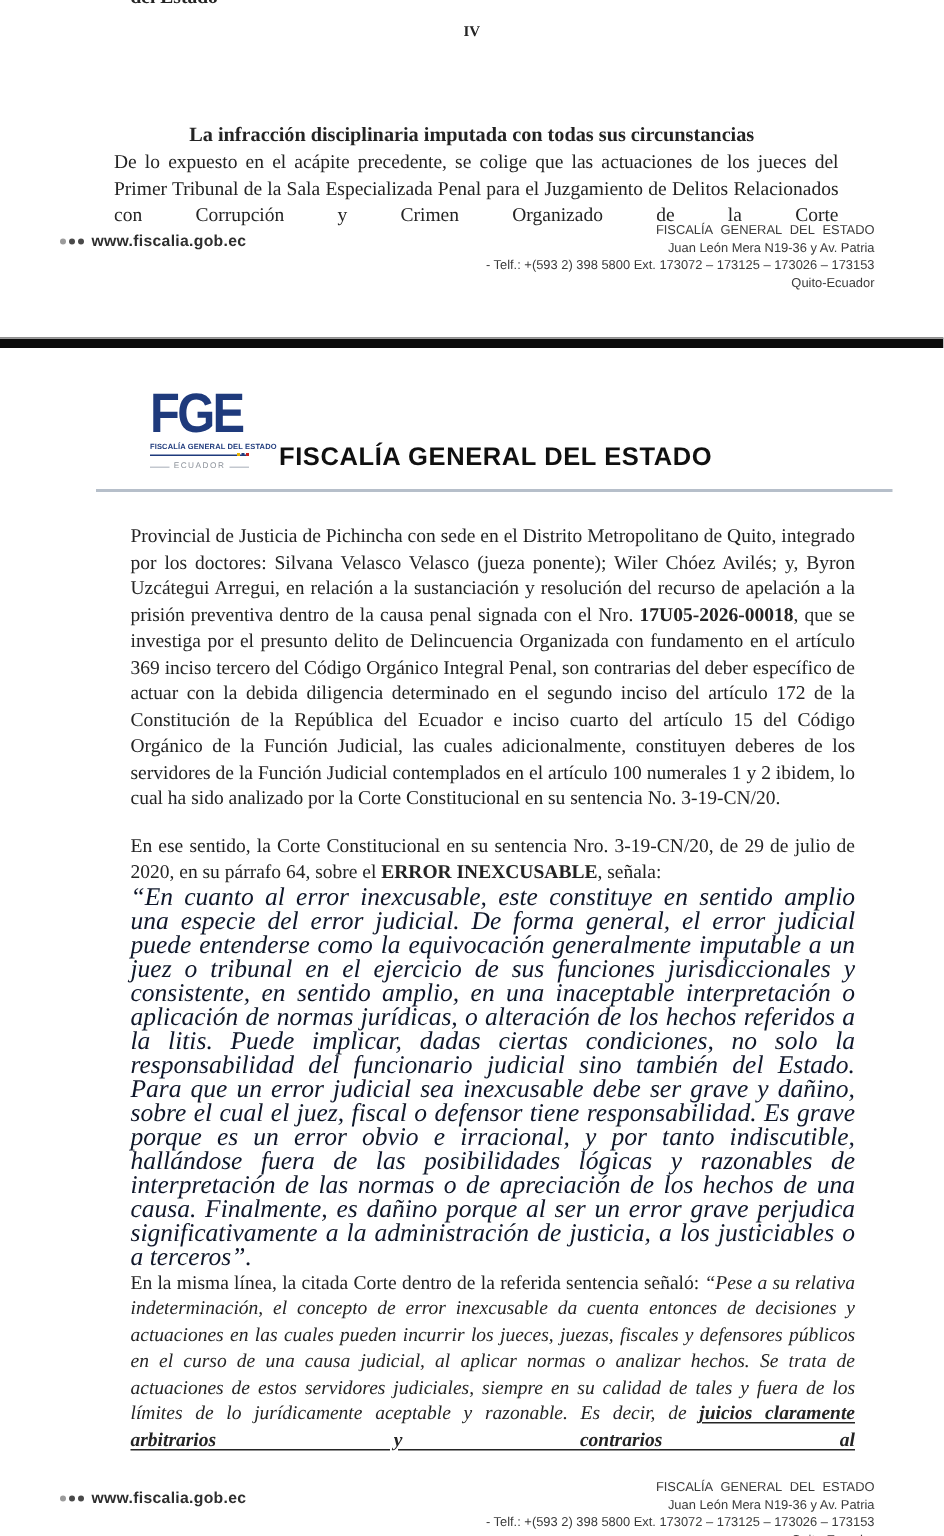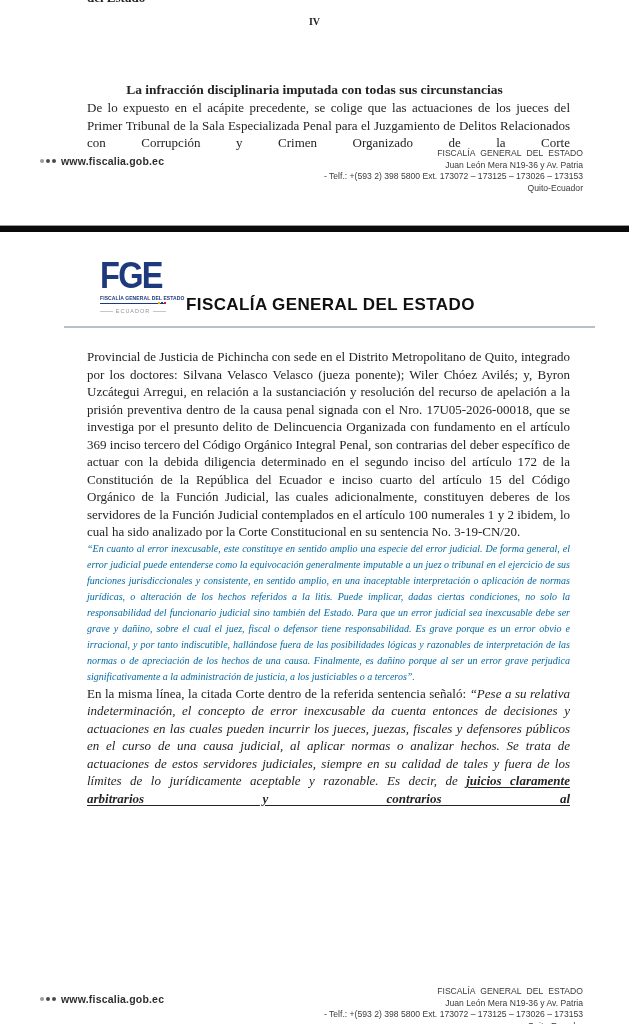--- a/index.html
+++ b/index.html
@@ -6,21 +6,21 @@
   body{
     width:629px;height:1024px;background:#ffffff;overflow:hidden;
     font-family:"Liberation Serif", serif;color:#242424;position:relative;
   }
   .abs{position:absolute;}
   
   .top-clip{top:0;left:87px;height:5px;overflow:hidden;}
   .top-clip span{display:block;margin-top:-9px;font-weight:bold;font-size:13px;line-height:13px;}
   .sec-num{top:16px;left:0;right:0;text-align:center;font-weight:bold;font-size:10px;}
   .sec-title{top:52px;left:0;right:0;text-align:center;font-weight:bold;font-size:13.5px;margin-top:30px;}
-  .p1body{top:86px;left:87px;width:483px;font-size:13px;line-height:17.5px;
+  .p1body{top:86px;left:76px;width:483px;font-size:13px;line-height:17.5px;
     text-align:justify;text-align-last:justify;}
   
   .footer{left:40px;right:46px;display:flex;justify-content:space-between;align-items:flex-start;
     font-family:"Liberation Sans", sans-serif;}
   .footer1{top:148px;}
   .footer2{top:986px;}
   .site{display:flex;align-items:center;gap:5px;margin-top:7px;justify-content:flex-end;}
   .dots{display:flex;gap:2px;align-items:center;}
   .dots i{width:4px;height:4px;border-radius:50%;background:#4a4a4a;display:block;}
   .dots i.lt{background:#9b9b9b;}
@@ -42,24 +42,24 @@
   .logo .country{display:flex;align-items:center;gap:3px;margin-top:1px;}
   .logo .country .ln{flex:1;border-top:1px solid #c3c8cf;height:0;}
   .logo .country span{font-family:"Liberation Sans", sans-serif;font-size:5.5px;letter-spacing:1px;color:#8d939b;}
   .hdr-title{top:295px;left:186px;font-family:"Liberation Sans", sans-serif;font-weight:bold;
     font-size:17px;letter-spacing:0.4px;color:#101010;white-space:nowrap;}
   .hdr-rule{top:326px;left:64px;width:531px;height:2px;background:#b6bfca;}
   
   .content{top:348px;left:87px;width:483px;font-size:13px;line-height:17.5px;text-align:justify;}
   .content p{margin:0;}
   .content .gap1{margin-top:14px;}
-  .quote{margin:12px 13px 0 13px;font-style:italic;font-size:10px;line-height:16px;color:#0369a1;}
+  .quote{margin:12px 13px 0 13px;font-style:italic;font-size:17px;line-height:16px;color:#0f172a;}
   .para3{margin-top:20px;text-align-last:justify;}
   .bu{text-decoration:underline;text-underline-offset:2px;font-weight:bold;}
-  b.case{font-weight:normal;}
+  b.case{font-weight:bold;}
 </style>
 </head>
 <body>
 
 <div class="abs top-clip">
   <span>del Estado</span>
 </div>
 
 <div class="abs sec-num">IV</div>
 
@@ -103,20 +103,21 @@
   </div>
 </div>
 
 <div class="abs hdr-title">FISCALÍA GENERAL DEL ESTADO</div>
 
 <div class="abs hdr-rule"></div>
 
 <div class="abs content">
   <p><span>Provincial de Justicia de Pichincha con sede en el Distrito Metropolitano de Quito, integrado por los doctores: Silvana Velasco Velasco (jueza ponente); Wiler Chóez Avilés; y, Byron Uzcátegui Arregui, en relación a la sustanciación y resolución del recurso de apelación a la prisión preventiva dentro de la causa penal signada con el Nro. </span><b class="case">17U05-2026-00018</b><span>, que se investiga por el presunto delito de Delincuencia Organizada con fundamento en el artículo 369 inciso tercero del Código Orgánico Integral Penal, son contrarias del deber específico de actuar con la debida diligencia determinado en el segundo inciso del artículo 172 de la Constitución de la República del Ecuador e inciso cuarto del artículo 15 del Código Orgánico de la Función Judicial, las cuales adicionalmente, constituyen deberes de los servidores de la Función Judicial contemplados en el artículo 100 numerales 1 y 2 ibidem, lo cual ha sido analizado por la Corte Constitucional en su sentencia No. 3-19-CN/20.</span></p>
 
+  <p class="gap1"><span>En ese sentido, la Corte Constitucional en su sentencia Nro. 3-19-CN/20, de 29 de julio de 2020, en su párrafo 64, sobre el </span><b>ERROR INEXCUSABLE</b><span>, señala:</span></p>
 
   <p class="quote">“En cuanto al error inexcusable, este constituye en sentido amplio una especie del error judicial. De forma general, el error judicial puede entenderse como la equivocación generalmente imputable a un juez o tribunal en el ejercicio de sus funciones jurisdiccionales y consistente, en sentido amplio, en una inaceptable interpretación o aplicación de normas jurídicas, o alteración de los hechos referidos a la litis. Puede implicar, dadas ciertas condiciones, no solo la responsabilidad del funcionario judicial sino también del Estado. Para que un error judicial sea inexcusable debe ser grave y dañino, sobre el cual el juez, fiscal o defensor tiene responsabilidad. Es grave porque es un error obvio e irracional, y por tanto indiscutible, hallándose fuera de las posibilidades lógicas y razonables de interpretación de las normas o de apreciación de los hechos de una causa. Finalmente, es dañino porque al ser un error grave perjudica significativamente a la administración de justicia, a los justiciables o a terceros”.</p>
 
   <p class="para3"><span>En la misma línea, la citada Corte dentro de la referida sentencia señaló: </span><i><span>“Pese a su relativa indeterminación, el concepto de error inexcusable da cuenta entonces de decisiones y actuaciones en las cuales pueden incurrir los jueces, juezas, fiscales y defensores públicos en el curso de una causa judicial, al aplicar normas o analizar hechos. Se trata de actuaciones de estos servidores judiciales, siempre en su calidad de tales y fuera de los límites de lo jurídicamente aceptable y razonable. Es decir, de </span><span class="bu">juicios claramente arbitrarios y contrarios al</span></i></p>
 </div>
 
 <div class="abs footer footer2">
   <div class="site">
     <span class="dots">
         <i class="lt"></i>

